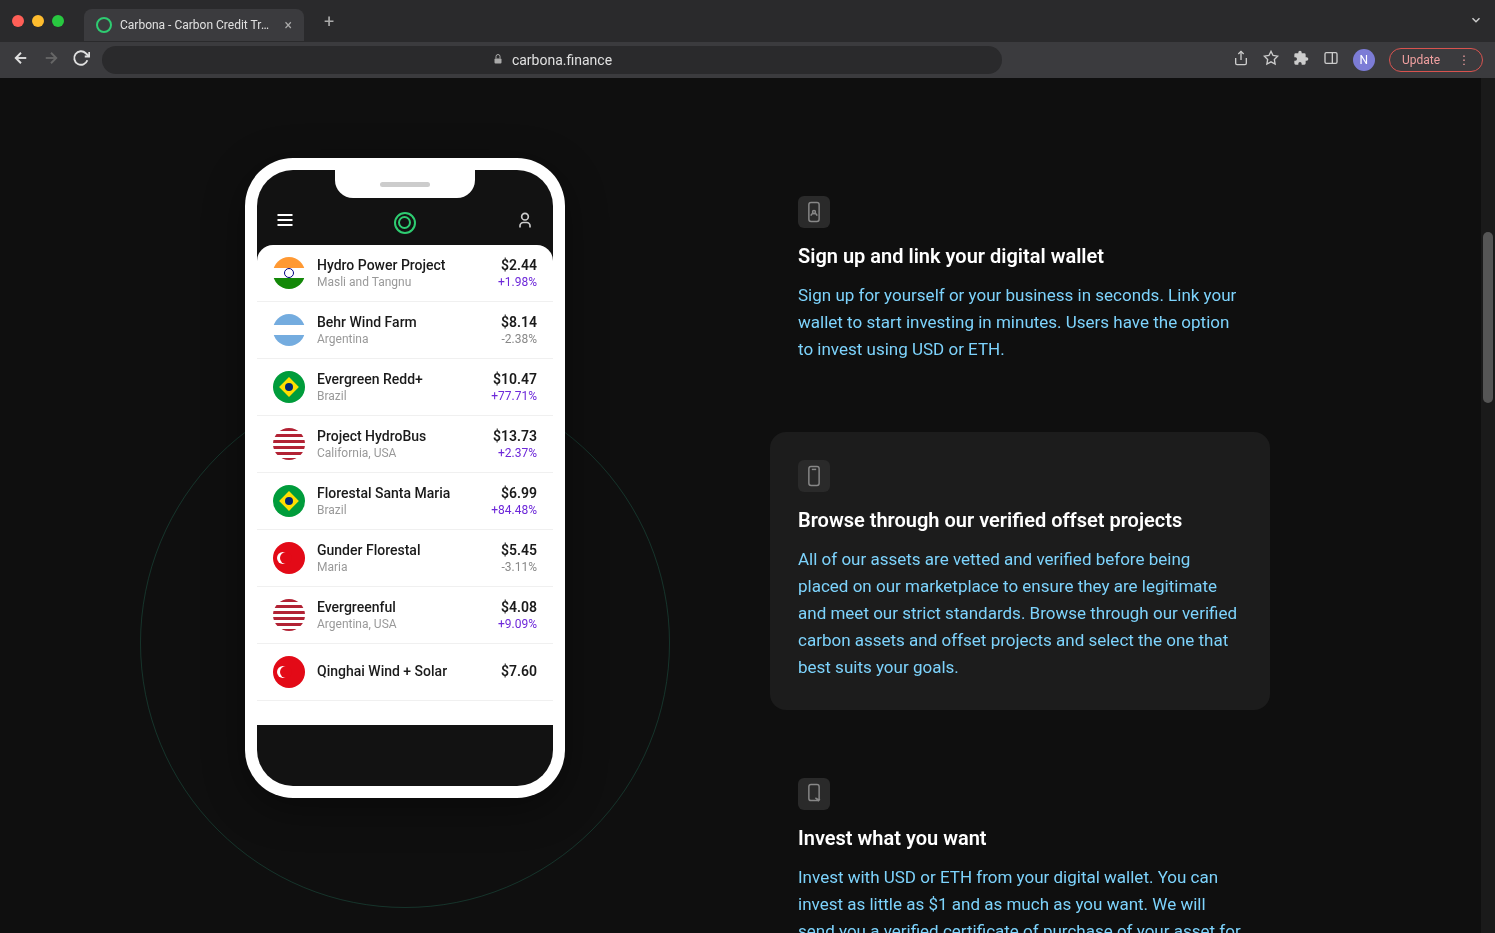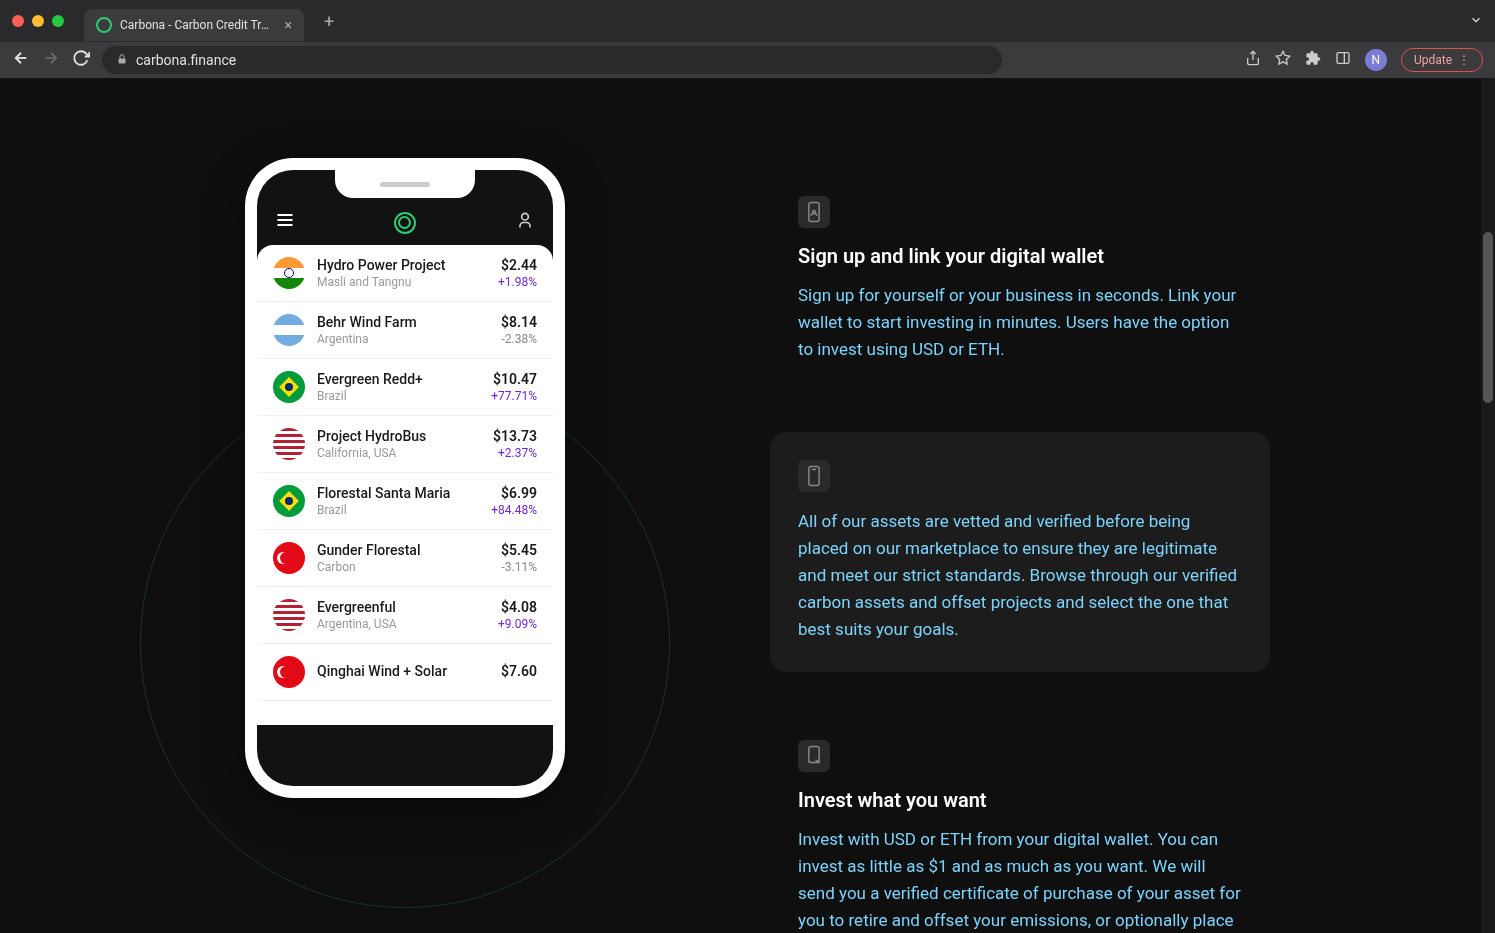--- a/index.html
+++ b/index.html
@@ -88,20 +88,21 @@
     .nav-arrow.disabled { color: #666; }
     .url-input {
       flex: 1;
       background: #2a2a2c;
       border-radius: 16px;
       padding: 6px 14px;
       display: flex;
       align-items: center;
       gap: 8px;
       max-width: 900px;
+      justify-content: center;
     }
     .lock-icon {
       color: #aaa;
       font-size: 13px;
     }
     .url-text {
       color: #e0e0e0;
       font-size: 14px;
     }
     .toolbar-right {
@@ -125,21 +126,21 @@
       justify-content: center;
     }
     .update-btn {
       border: 1px solid #d9534f;
       color: #f0a0a0;
       border-radius: 14px;
       padding: 4px 12px;
       font-size: 12px;
       display: flex;
       align-items: center;
-      gap: 6px;
+      gap: 18px;
     }
     
     
     .page {
       background: #0f0f0f;
       height: calc(933px - 78px);
       display: flex;
       padding: 80px 100px 0 150px;
       position: relative;
     }
@@ -512,21 +513,21 @@
     </div>
     <div class="project-price">
       <div class="price-value">$6.99</div>
       <div class="price-change pos">+84.48%</div>
     </div>
   </div>
             <div class="project-row">
     <span class="flag flag-turkey"></span>
     <div class="project-info">
       <div class="project-name">Gunder Florestal</div>
-      <div class="project-location">Carbon</div>
+      <div class="project-location">Maria</div>
     </div>
     <div class="project-price">
       <div class="price-value">$5.45</div>
       <div class="price-change neg">-3.11%</div>
     </div>
   </div>
             <div class="project-row">
     <span class="flag flag-usa"></span>
     <div class="project-info">
       <div class="project-name">Evergreenful</div>
@@ -565,20 +566,21 @@
     <div class="feature-title">Sign up and link your digital wallet</div>
     <div class="feature-desc">Sign up for yourself or your business in seconds. Link your wallet to start investing in minutes. Users have the option to invest using USD or ETH.</div>
   </div>
       <div class="feature-card active">
     <div class="feature-icon">
           <svg viewBox="0 0 24 30" fill="none" stroke="#888" stroke-width="2">
             <rect x="5" y="2" width="14" height="26" rx="3"></rect>
             <line x1="9" y1="6" x2="15" y2="6"></line>
           </svg>
         </div>
+    <div class="feature-title">Browse through our verified offset projects</div>
     <div class="feature-desc">All of our assets are vetted and verified before being placed on our marketplace to ensure they are legitimate and meet our strict standards. Browse through our verified carbon assets and offset projects and select the one that best suits your goals.</div>
   </div>
       <div class="feature-card">
     <div class="feature-icon">
           <svg viewBox="0 0 24 30" fill="none" stroke="#888" stroke-width="2">
             <rect x="5" y="2" width="14" height="22" rx="3"></rect>
             <path d="M14 20l4 4 2-2" fill="#888"></path>
           </svg>
         </div>
     <div class="feature-title">Invest what you want</div>

